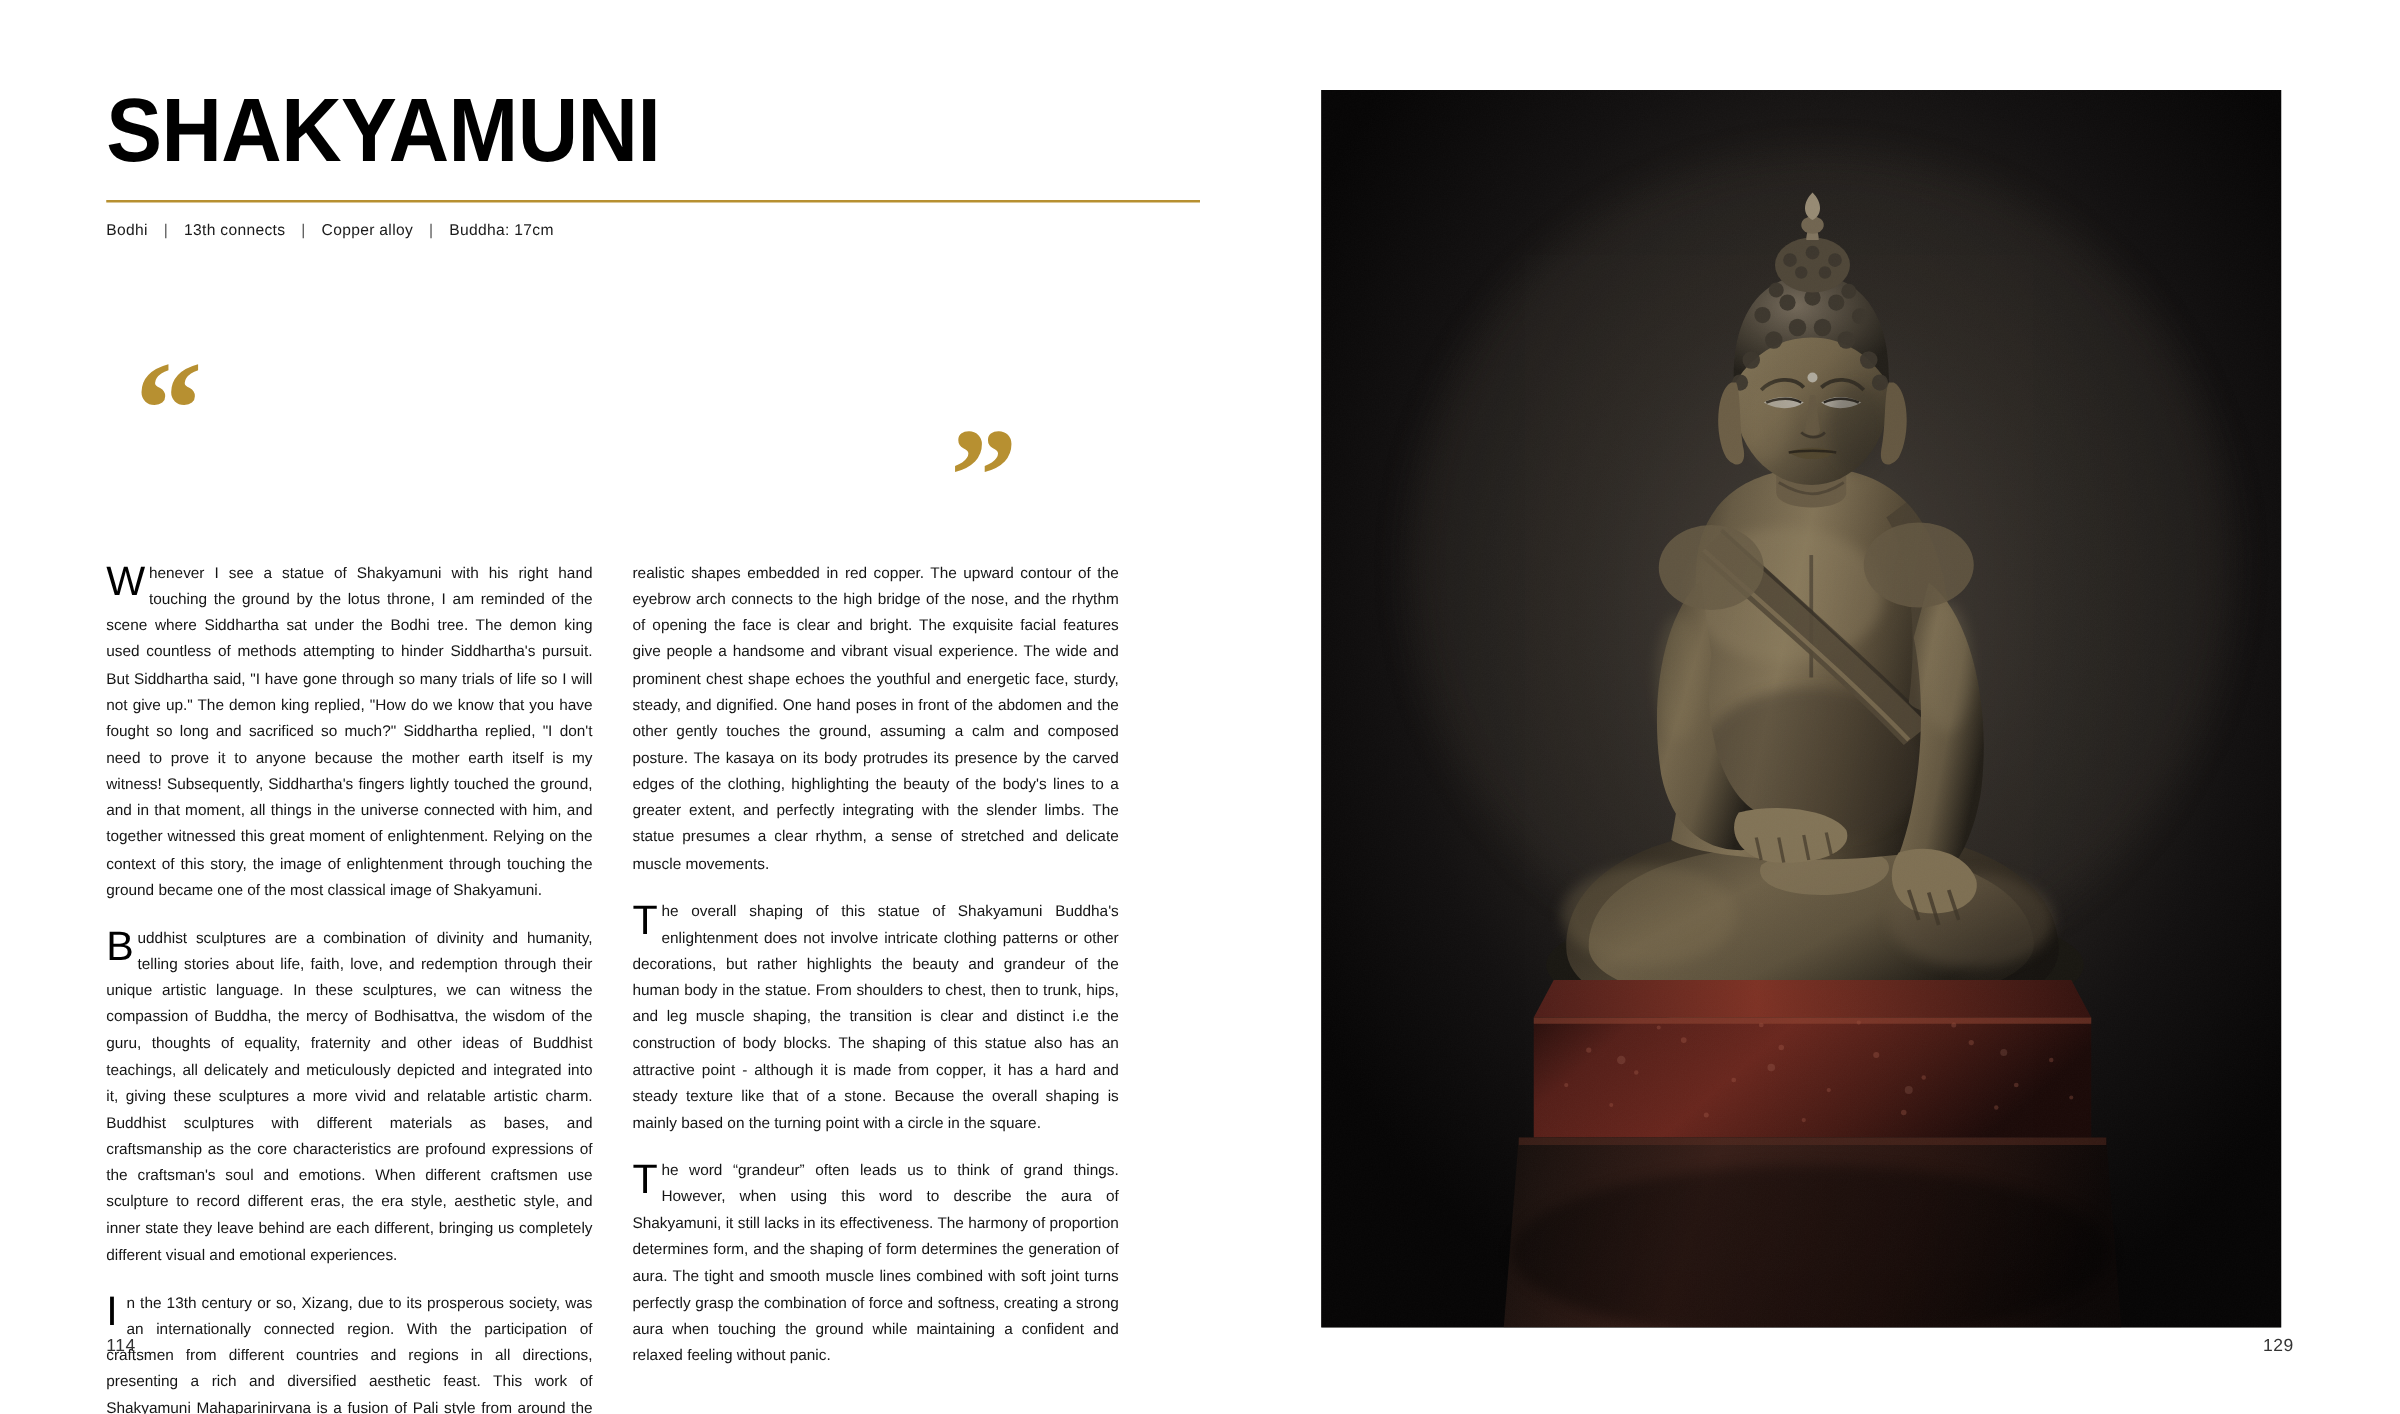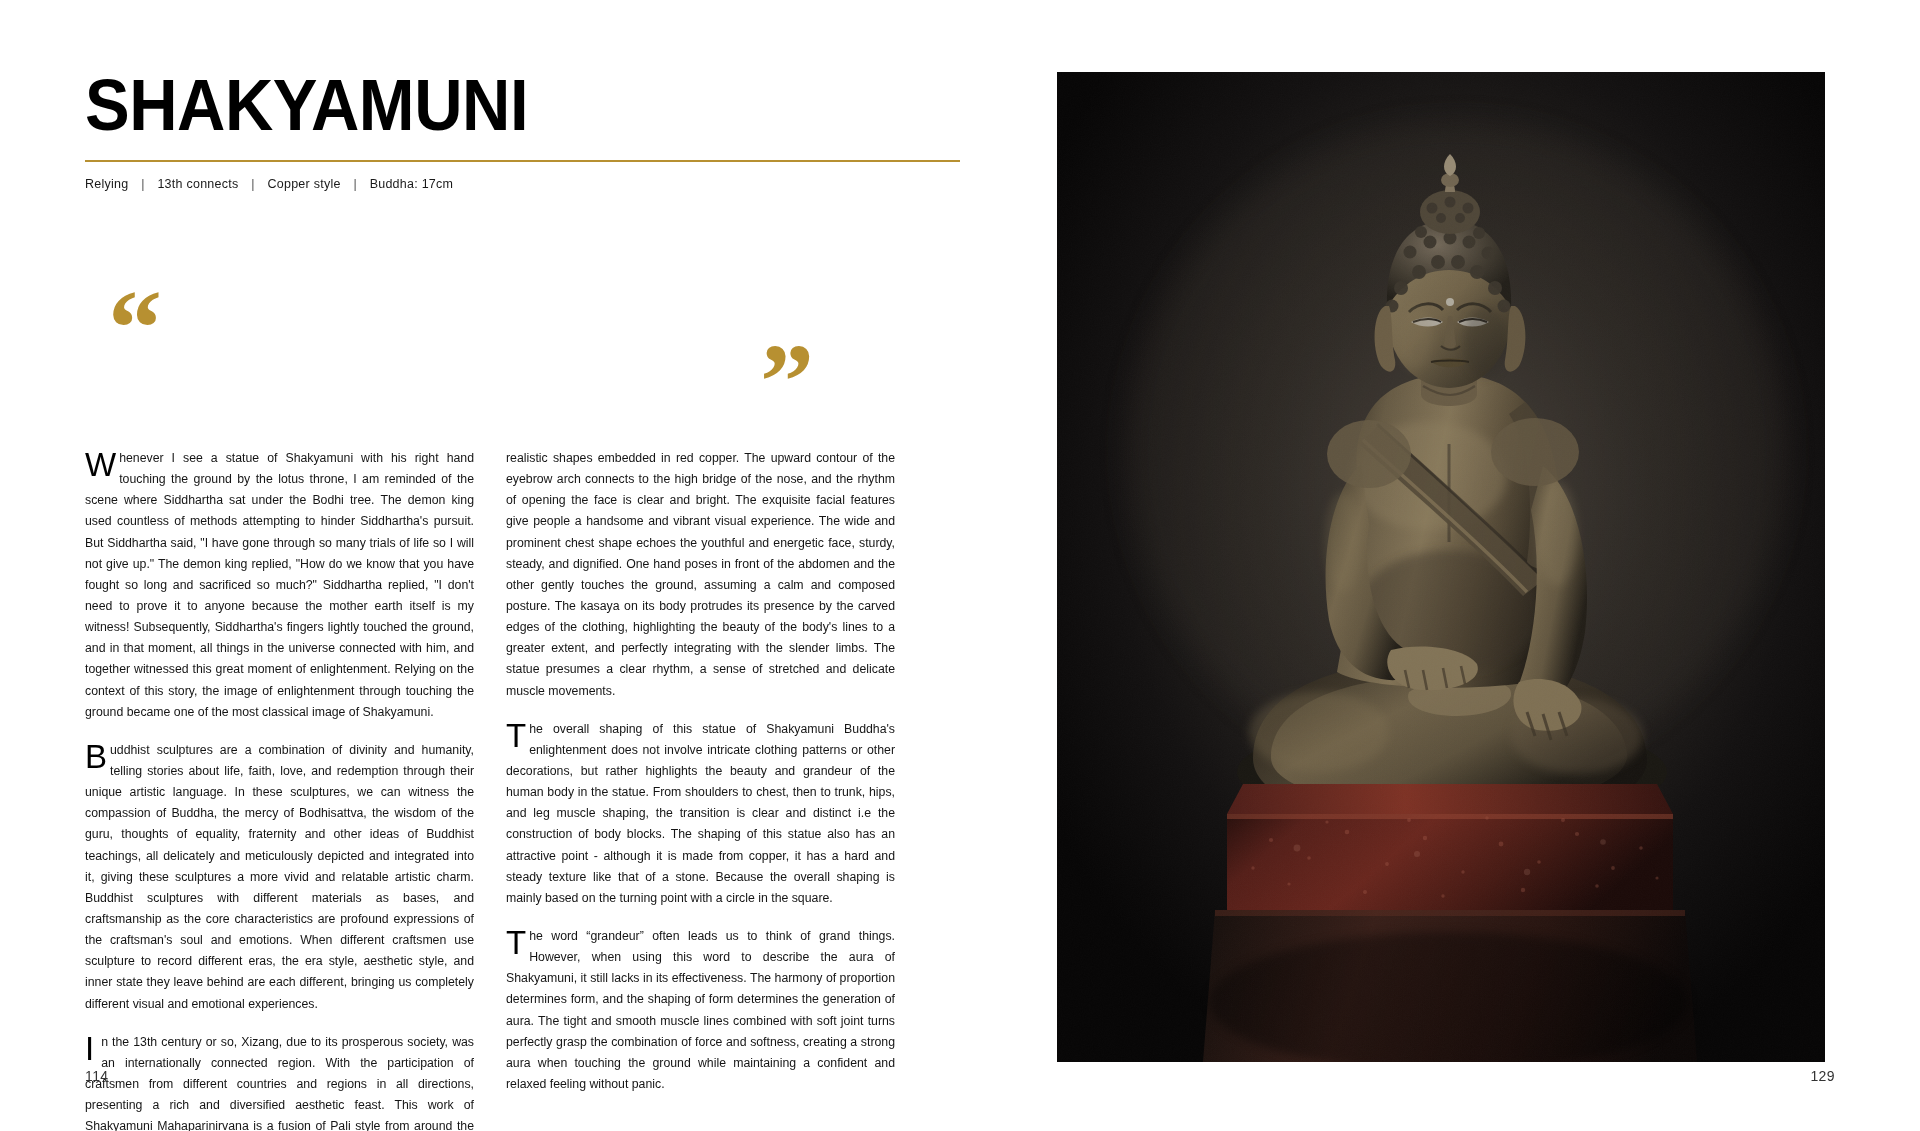--- a/index.html
+++ b/index.html
@@ -188,25 +188,25 @@
 
   <div class="page-left">
 
     <div class="title-block">
       <h1 class="article-title">SHAKYAMUNI</h1>
     </div>
 
     <div class="title-rule"></div>
 
     <div class="meta-line">
-      <span>Relying</span>
+      <span>Bodhi</span>
       <span class="meta-sep">|</span>
       <span>13th connects</span>
       <span class="meta-sep">|</span>
-      <span>Copper style</span>
+      <span>Copper alloy</span>
       <span class="meta-sep">|</span>
       <span>Buddha: 17cm</span>
     </div>
 
     <div class="pullquote">
       <span class="quote-mark quote-open">“</span>
       <span class="quote-mark quote-close">”</span>
     </div>
 
     <div class="columns">

